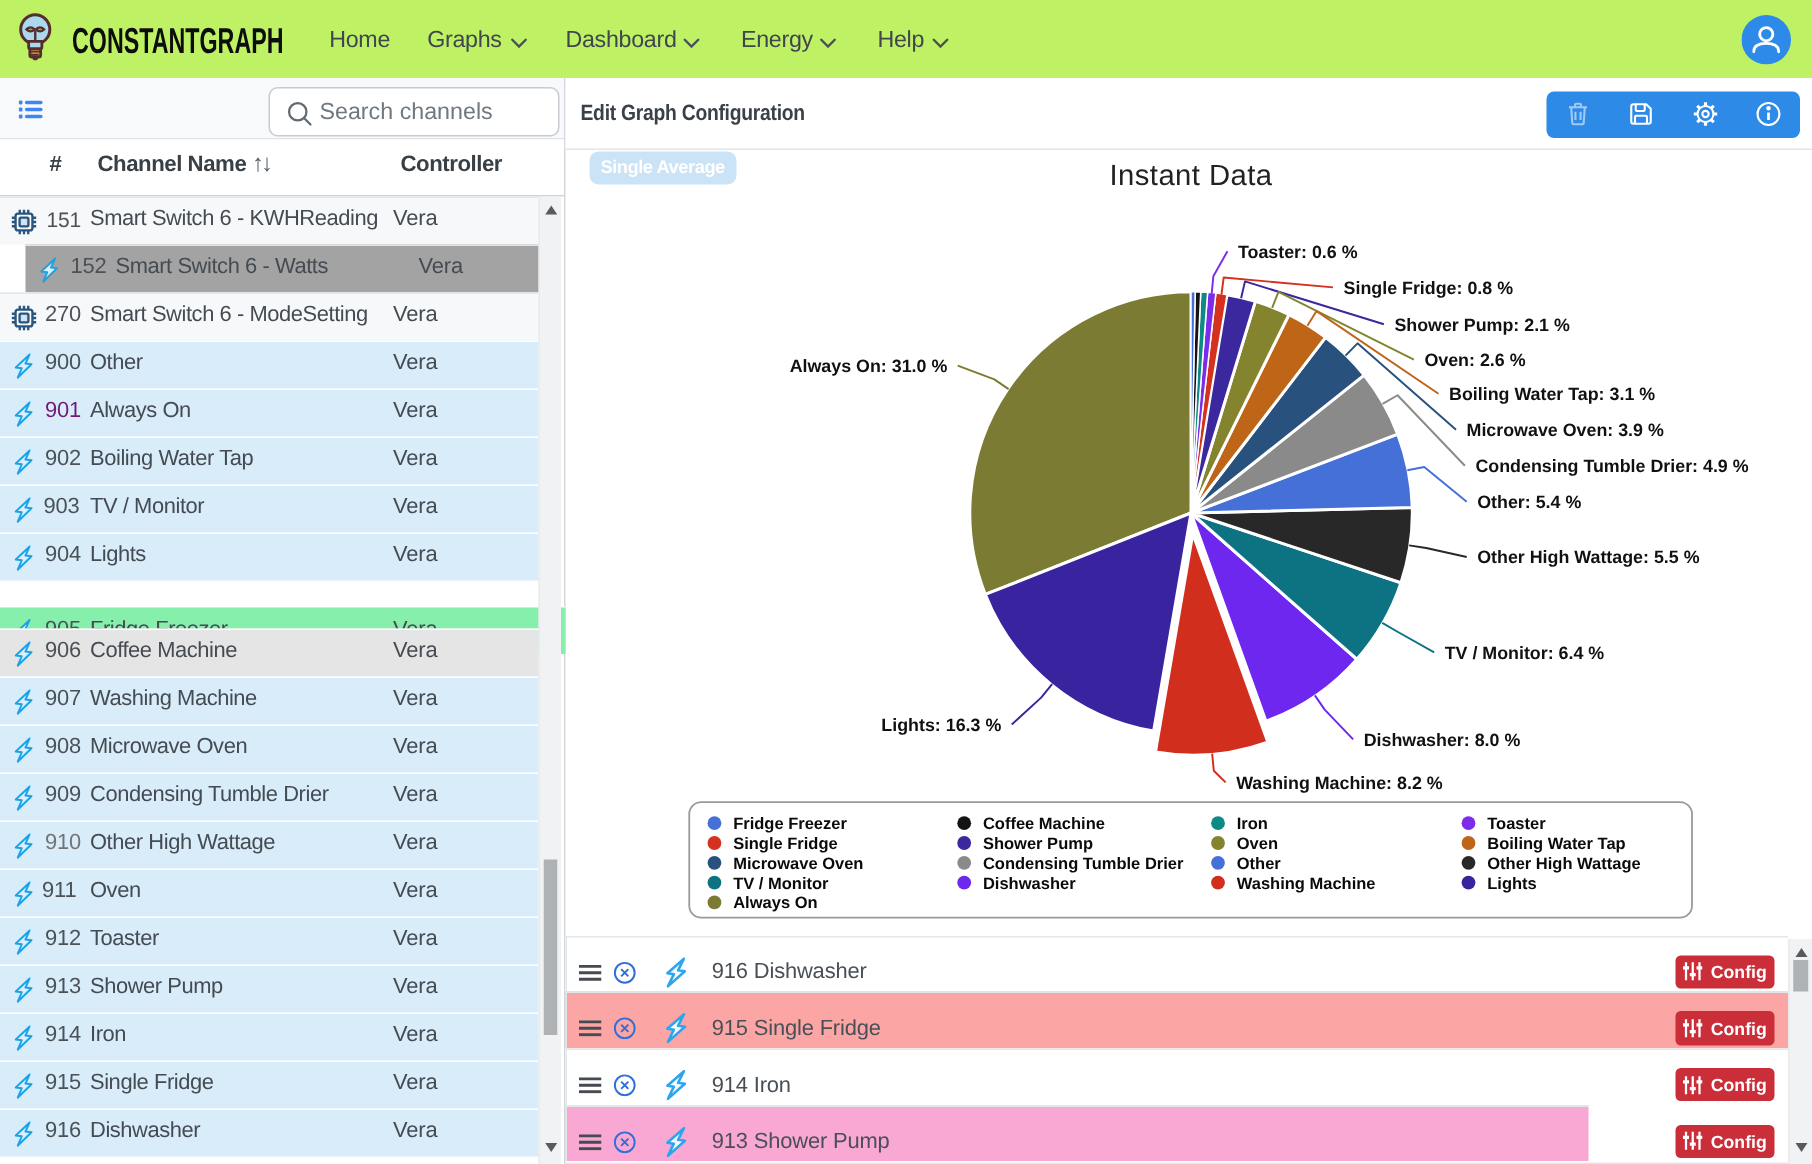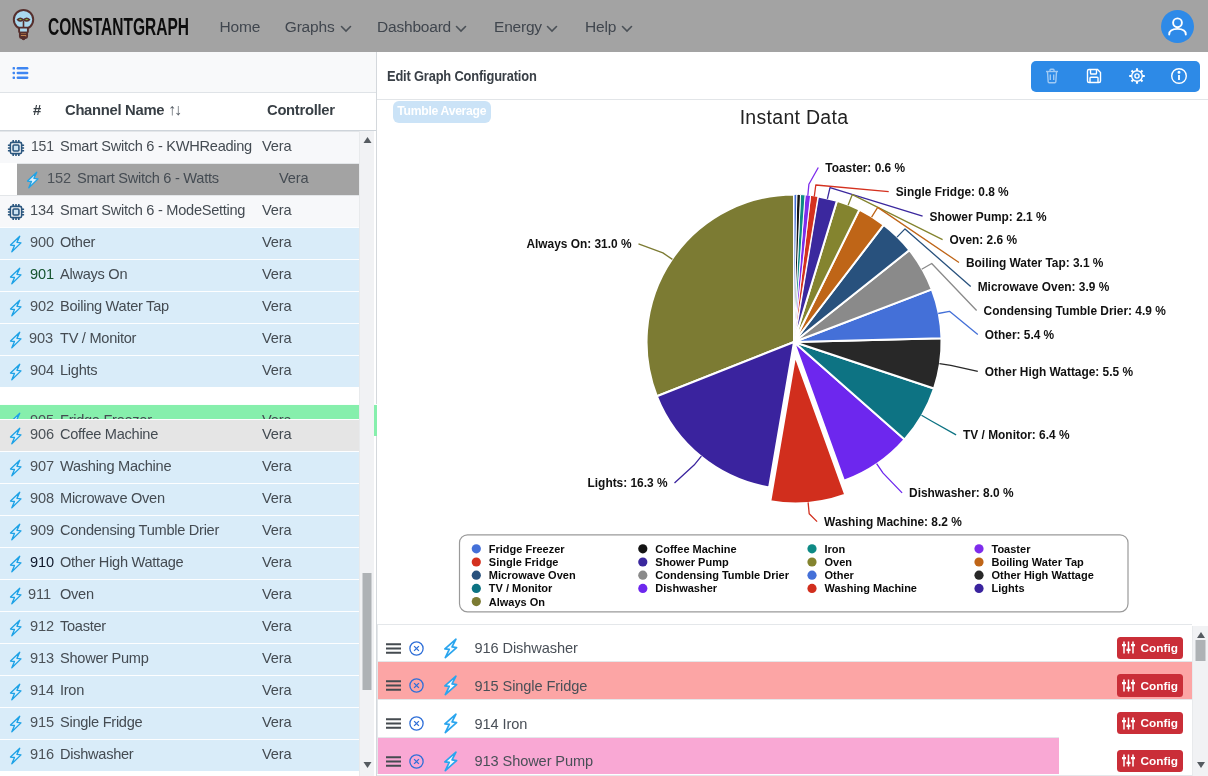--- a/index.html
+++ b/index.html
@@ -1,18 +1,18 @@
 <!DOCTYPE html>
 <html><head><meta charset="utf-8"><style>
 *{margin:0;padding:0;box-sizing:border-box}
 body{width:1208px;height:776px;overflow:hidden;font-family:"Liberation Sans",sans-serif;background:#fff;position:relative}
 </style></head>
 <body>
 
-<div style="position:absolute;left:0;top:0;width:1208px;height:56px;background:#a3a3a3;border-bottom:1px solid #d8dce0">
+<div style="position:absolute;left:0;top:0;width:1208px;height:56px;background:#bef264;border-bottom:1px solid #d8dce0">
 <svg width="23" height="34" viewBox="0 0 23 34" style="position:absolute;left:12px;top:8px">
 <circle cx="11.5" cy="11.6" r="9.7" fill="#aad8ee" stroke="#562f2d" stroke-width="2"></circle>
 <path d="M7.1 19.6 L7.1 23.4 Q7.1 24.6 8.3 24.6 L14.7 24.6 Q15.9 24.6 15.9 23.4 L15.9 19.6 Z" fill="#aad8ee" stroke="#562f2d" stroke-width="1.9"></path>
 <path d="M7.9 24.6 L7.9 28.6 Q7.9 30 9.3 30 L13.7 30 Q15.1 30 15.1 28.6 L15.1 24.6 Z" fill="#e2a15b" stroke="#562f2d" stroke-width="1.9"></path>
 <path d="M8 26.4 H15 M8 28.5 H13.8" stroke="#562f2d" stroke-width="1.3"></path>
 <path d="M9.6 30.3 Q9.6 32.2 11.5 32.2 Q13.4 32.2 13.4 30.3 Z" fill="#562f2d"></path>
 <path d="M5.6 11.6 Q8.3 8.9 11.1 11.6 Q8.3 14.3 5.6 11.6 Z" fill="#8abd3f" stroke="#562f2d" stroke-width="1.5"></path>
 <path d="M17.4 11.6 Q14.7 8.9 11.9 11.6 Q14.7 14.3 17.4 11.6 Z" fill="#8abd3f" stroke="#562f2d" stroke-width="1.5"></path>
 <path d="M11.5 12.4 V19.4" stroke="#562f2d" stroke-width="1.6"></path>
 </svg>
@@ -48,20 +48,27 @@
   <svg width="17" height="14" viewBox="0 0 17 14" style="position:absolute;left:12px;top:13.5px">
       <g fill="#3e86f2">
         <rect x="0.6" y="1" width="2.4" height="2.6" rx="0.7"></rect>
         <rect x="0.6" y="5.7" width="2.4" height="2.6" rx="0.7"></rect>
         <rect x="0.6" y="10.4" width="2.4" height="2.6" rx="0.7"></rect>
         <rect x="4.6" y="1.1" width="11.8" height="2.4" rx="1.2"></rect>
         <rect x="4.6" y="5.8" width="11.8" height="2.4" rx="1.2"></rect>
         <rect x="4.6" y="10.5" width="11.8" height="2.4" rx="1.2"></rect>
       </g>
     </svg>
+  <div style="position:absolute;left:179px;top:5.5px;width:193.5px;height:33px;background:#fff;border:1px solid #c6ccd2;border-radius:6px">
+      <svg width="18" height="18" viewBox="0 0 18 18" style="position:absolute;left:11px;top:8px">
+        <circle cx="7.5" cy="7.5" r="5.8" fill="none" stroke="#5f6a72" stroke-width="1.5"></circle>
+        <path d="M11.8 11.8 L16 16" stroke="#5f6a72" stroke-width="1.5" stroke-linecap="round"></path>
+      </svg>
+      <span style="position:absolute;left:33px;top:7px;font-size:15.5px;color:#707880">Search channels</span>
+    </div>
   <div style="position:absolute;left:0;top:41px;width:376px;height:37.5px;background:#fff;border-bottom:1px solid #ced4da">
     <b style="position:absolute;left:33px;top:9px;width:11px;font-size:14.8px;letter-spacing:-0.3px;color:#383f45">#</b>
     <b style="position:absolute;left:65px;top:9px;font-size:14.8px;letter-spacing:-0.3px;color:#383f45">Channel Name</b>
     <b style="position:absolute;left:267px;top:9px;font-size:14.8px;letter-spacing:-0.3px;color:#383f45">Controller</b>
     <span style="position:absolute;left:168px;top:8px;font-size:16px;color:#596068;letter-spacing:-2px">↑↓</span>
   </div>
 </div>
 <div style="position:absolute;left:0;top:0;width:377px;height:776px;overflow:hidden;pointer-events:none">
 <div style="position:absolute;left:0;top:130.5px;width:358.5px;height:32px;background:#f7f8fa;border-top:1px solid #e3e6e9">
 <svg width="18" height="18" viewBox="0 0 16 16" style="position:absolute;left:7px;top:7px">
@@ -84,37 +91,37 @@
 <span style="position:absolute;left:262px;top:6.5px;font-size:14.6px;letter-spacing:-0.1px;color:#444b52">Vera</span>
     </div>
     <div style="position:absolute;left:0;top:194.5px;width:358.5px;height:32px;background:#f7f8fa;border-top:1px solid #e3e6e9">
 <svg width="18" height="18" viewBox="0 0 16 16" style="position:absolute;left:7px;top:7px">
 <g stroke="#2a567e" stroke-width="1.4" fill="none">
 <rect x="3" y="3" width="10" height="10" rx="1.5"></rect>
 <rect x="5.4" y="5.4" width="5.2" height="5.2" rx="0.8" fill="#cde4f4"></rect>
 <path d="M5.5 3 V0.8 M8 3 V0.8 M10.5 3 V0.8 M5.5 15.2 V13 M8 15.2 V13 M10.5 15.2 V13 M3 5.5 H0.8 M3 8 H0.8 M3 10.5 H0.8 M13 5.5 H15.2 M13 8 H15.2 M13 10.5 H15.2"></path>
 </g>
       </svg>
-      <span style="position:absolute;left:28px;top:6.5px;width:26px;text-align:right;font-size:14.6px;letter-spacing:-0.1px;color:#4b5157">134</span>
+      <span style="position:absolute;left:28px;top:6.5px;width:26px;text-align:right;font-size:14.6px;letter-spacing:-0.1px;color:#4b5157">270</span>
 <span style="position:absolute;left:60px;top:6.5px;font-size:14.6px;letter-spacing:-0.28px;color:#444b52;white-space:nowrap">Smart Switch 6 - ModeSetting</span>
 <span style="position:absolute;left:262px;top:6.5px;font-size:14.6px;letter-spacing:-0.1px;color:#444b52">Vera</span>
     </div>
     <div style="position:absolute;left:0;top:226.5px;width:358.5px;height:32px;background:#d9ecf9;border-top:1px solid rgba(255,255,255,.95)">
 <svg width="15" height="18" viewBox="0 0 17 22" style="position:absolute;left:8px;top:7px">
         <path d="M12.5 1 L2.6 13 L7.5 13 L5.2 21 L15 8.8 L10 8.8 Z" fill="#d9effd" stroke="#1ea2e6" stroke-width="1.6" stroke-linejoin="round" transform="rotate(7 8.5 11)"></path>
       </svg>
       <span style="position:absolute;left:28px;top:6.5px;width:26px;text-align:right;font-size:14.6px;letter-spacing:-0.1px;color:#4b5157">900</span>
 <span style="position:absolute;left:60px;top:6.5px;font-size:14.6px;letter-spacing:-0.28px;color:#444b52;white-space:nowrap">Other</span>
 <span style="position:absolute;left:262px;top:6.5px;font-size:14.6px;letter-spacing:-0.1px;color:#444b52">Vera</span>
     </div>
     <div style="position:absolute;left:0;top:258.5px;width:358.5px;height:32px;background:#d9ecf9;border-top:1px solid rgba(255,255,255,.95)">
 <svg width="15" height="18" viewBox="0 0 17 22" style="position:absolute;left:8px;top:7px">
         <path d="M12.5 1 L2.6 13 L7.5 13 L5.2 21 L15 8.8 L10 8.8 Z" fill="#d9effd" stroke="#1ea2e6" stroke-width="1.6" stroke-linejoin="round" transform="rotate(7 8.5 11)"></path>
       </svg>
-      <span style="position:absolute;left:28px;top:6.5px;width:26px;text-align:right;font-size:14.6px;letter-spacing:-0.1px;color:#14532d">901</span>
+      <span style="position:absolute;left:28px;top:6.5px;width:26px;text-align:right;font-size:14.6px;letter-spacing:-0.1px;color:#701a75">901</span>
 <span style="position:absolute;left:60px;top:6.5px;font-size:14.6px;letter-spacing:-0.28px;color:#444b52;white-space:nowrap">Always On</span>
 <span style="position:absolute;left:262px;top:6.5px;font-size:14.6px;letter-spacing:-0.1px;color:#444b52">Vera</span>
     </div>
     <div style="position:absolute;left:0;top:290.5px;width:358.5px;height:32px;background:#d9ecf9;border-top:1px solid rgba(255,255,255,.95)">
 <svg width="15" height="18" viewBox="0 0 17 22" style="position:absolute;left:8px;top:7px">
         <path d="M12.5 1 L2.6 13 L7.5 13 L5.2 21 L15 8.8 L10 8.8 Z" fill="#d9effd" stroke="#1ea2e6" stroke-width="1.6" stroke-linejoin="round" transform="rotate(7 8.5 11)"></path>
       </svg>
       <span style="position:absolute;left:28px;top:6.5px;width:26px;text-align:right;font-size:14.6px;letter-spacing:-0.1px;color:#4b5157">902</span>
 <span style="position:absolute;left:60px;top:6.5px;font-size:14.6px;letter-spacing:-0.28px;color:#444b52;white-space:nowrap">Boiling Water Tap</span>
 <span style="position:absolute;left:262px;top:6.5px;font-size:14.6px;letter-spacing:-0.1px;color:#444b52">Vera</span>
@@ -172,21 +179,21 @@
         <path d="M12.5 1 L2.6 13 L7.5 13 L5.2 21 L15 8.8 L10 8.8 Z" fill="#d9effd" stroke="#1ea2e6" stroke-width="1.6" stroke-linejoin="round" transform="rotate(7 8.5 11)"></path>
       </svg>
       <span style="position:absolute;left:28px;top:6.5px;width:26px;text-align:right;font-size:14.6px;letter-spacing:-0.1px;color:#4b5157">909</span>
 <span style="position:absolute;left:60px;top:6.5px;font-size:14.6px;letter-spacing:-0.28px;color:#444b52;white-space:nowrap">Condensing Tumble Drier</span>
 <span style="position:absolute;left:262px;top:6.5px;font-size:14.6px;letter-spacing:-0.1px;color:#444b52">Vera</span>
     </div>
     <div style="position:absolute;left:0;top:546.5px;width:358.5px;height:32px;background:#d9ecf9;border-top:1px solid rgba(255,255,255,.95)">
 <svg width="15" height="18" viewBox="0 0 17 22" style="position:absolute;left:8px;top:7px">
         <path d="M12.5 1 L2.6 13 L7.5 13 L5.2 21 L15 8.8 L10 8.8 Z" fill="#d9effd" stroke="#1ea2e6" stroke-width="1.6" stroke-linejoin="round" transform="rotate(7 8.5 11)"></path>
       </svg>
-      <span style="position:absolute;left:28px;top:6.5px;width:26px;text-align:right;font-size:14.6px;letter-spacing:-0.1px;color:#0f172a">910</span>
+      <span style="position:absolute;left:28px;top:6.5px;width:26px;text-align:right;font-size:14.6px;letter-spacing:-0.1px;color:#737373">910</span>
 <span style="position:absolute;left:60px;top:6.5px;font-size:14.6px;letter-spacing:-0.28px;color:#444b52;white-space:nowrap">Other High Wattage</span>
 <span style="position:absolute;left:262px;top:6.5px;font-size:14.6px;letter-spacing:-0.1px;color:#444b52">Vera</span>
     </div>
     <div style="position:absolute;left:0;top:578.5px;width:358.5px;height:32px;background:#d9ecf9;border-top:1px solid rgba(255,255,255,.95)">
 <svg width="15" height="18" viewBox="0 0 17 22" style="position:absolute;left:8px;top:7px">
         <path d="M12.5 1 L2.6 13 L7.5 13 L5.2 21 L15 8.8 L10 8.8 Z" fill="#d9effd" stroke="#1ea2e6" stroke-width="1.6" stroke-linejoin="round" transform="rotate(7 8.5 11)"></path>
       </svg>
       <span style="position:absolute;left:28px;top:6.5px;width:26px;text-align:left;font-size:14.6px;letter-spacing:-0.1px;color:#4b5157">911</span>
 <span style="position:absolute;left:60px;top:6.5px;font-size:14.6px;letter-spacing:-0.28px;color:#444b52;white-space:nowrap">Oven</span>
 <span style="position:absolute;left:262px;top:6.5px;font-size:14.6px;letter-spacing:-0.1px;color:#444b52">Vera</span>
@@ -353,21 +360,21 @@
     <text x="447.5" y="492.4" font-size="11" font-weight="bold" fill="#0a0a0a">Washing Machine</text>
     <circle cx="602.0" cy="448.8" r="4.6" fill="#7e2cec"></circle>
     <text x="614.5" y="452.8" font-size="11" font-weight="bold" fill="#0a0a0a">Toaster</text>
     <circle cx="602.0" cy="462.0" r="4.6" fill="#bf6517"></circle>
     <text x="614.5" y="466.0" font-size="11" font-weight="bold" fill="#0a0a0a">Boiling Water Tap</text>
     <circle cx="602.0" cy="475.2" r="4.6" fill="#282828"></circle>
     <text x="614.5" y="479.2" font-size="11" font-weight="bold" fill="#0a0a0a">Other High Wattage</text>
     <circle cx="602.0" cy="488.4" r="4.6" fill="#3a239e"></circle>
     <text x="614.5" y="492.4" font-size="11" font-weight="bold" fill="#0a0a0a">Lights</text>
   </svg>
-<div style="position:absolute;left:393px;top:100.8px;width:97.5px;height:21.8px;background:#cbe3f7;border-radius:6px;color:#fff;font-size:12.2px;letter-spacing:-0.3px;font-weight:bold;text-align:center;line-height:21.8px;white-space:nowrap;overflow:hidden">Tumble Average</div>
+<div style="position:absolute;left:393px;top:100.8px;width:97.5px;height:21.8px;background:#cbe3f7;border-radius:6px;color:#fff;font-size:12.2px;letter-spacing:-0.3px;font-weight:bold;text-align:center;line-height:21.8px;white-space:nowrap;overflow:hidden">Single Average</div>
 
 <div style="position:absolute;left:377px;top:623.7px;width:815px;height:37.7px;background:#fff;border-top:1px solid #e4e7ea;border-left:1px solid #e4e7ea">
 <div style="position:absolute;left:0;top:23.5px;width:0;height:0">
       <svg width="15" height="11" viewBox="0 0 15 11" style="position:absolute;left:7.5px;top:-5.5px">
         <g stroke="#454b50" stroke-width="1.9">
           <path d="M0 1.2 H15 M0 5.5 H15 M0 9.8 H15"></path>
         </g>
       </svg>
       <svg width="15" height="15" viewBox="0 0 15 15" style="position:absolute;left:31px;top:-7.5px">
         <circle cx="7.5" cy="7.5" r="6.6" fill="none" stroke="#2f6fd8" stroke-width="1.3"></circle>

